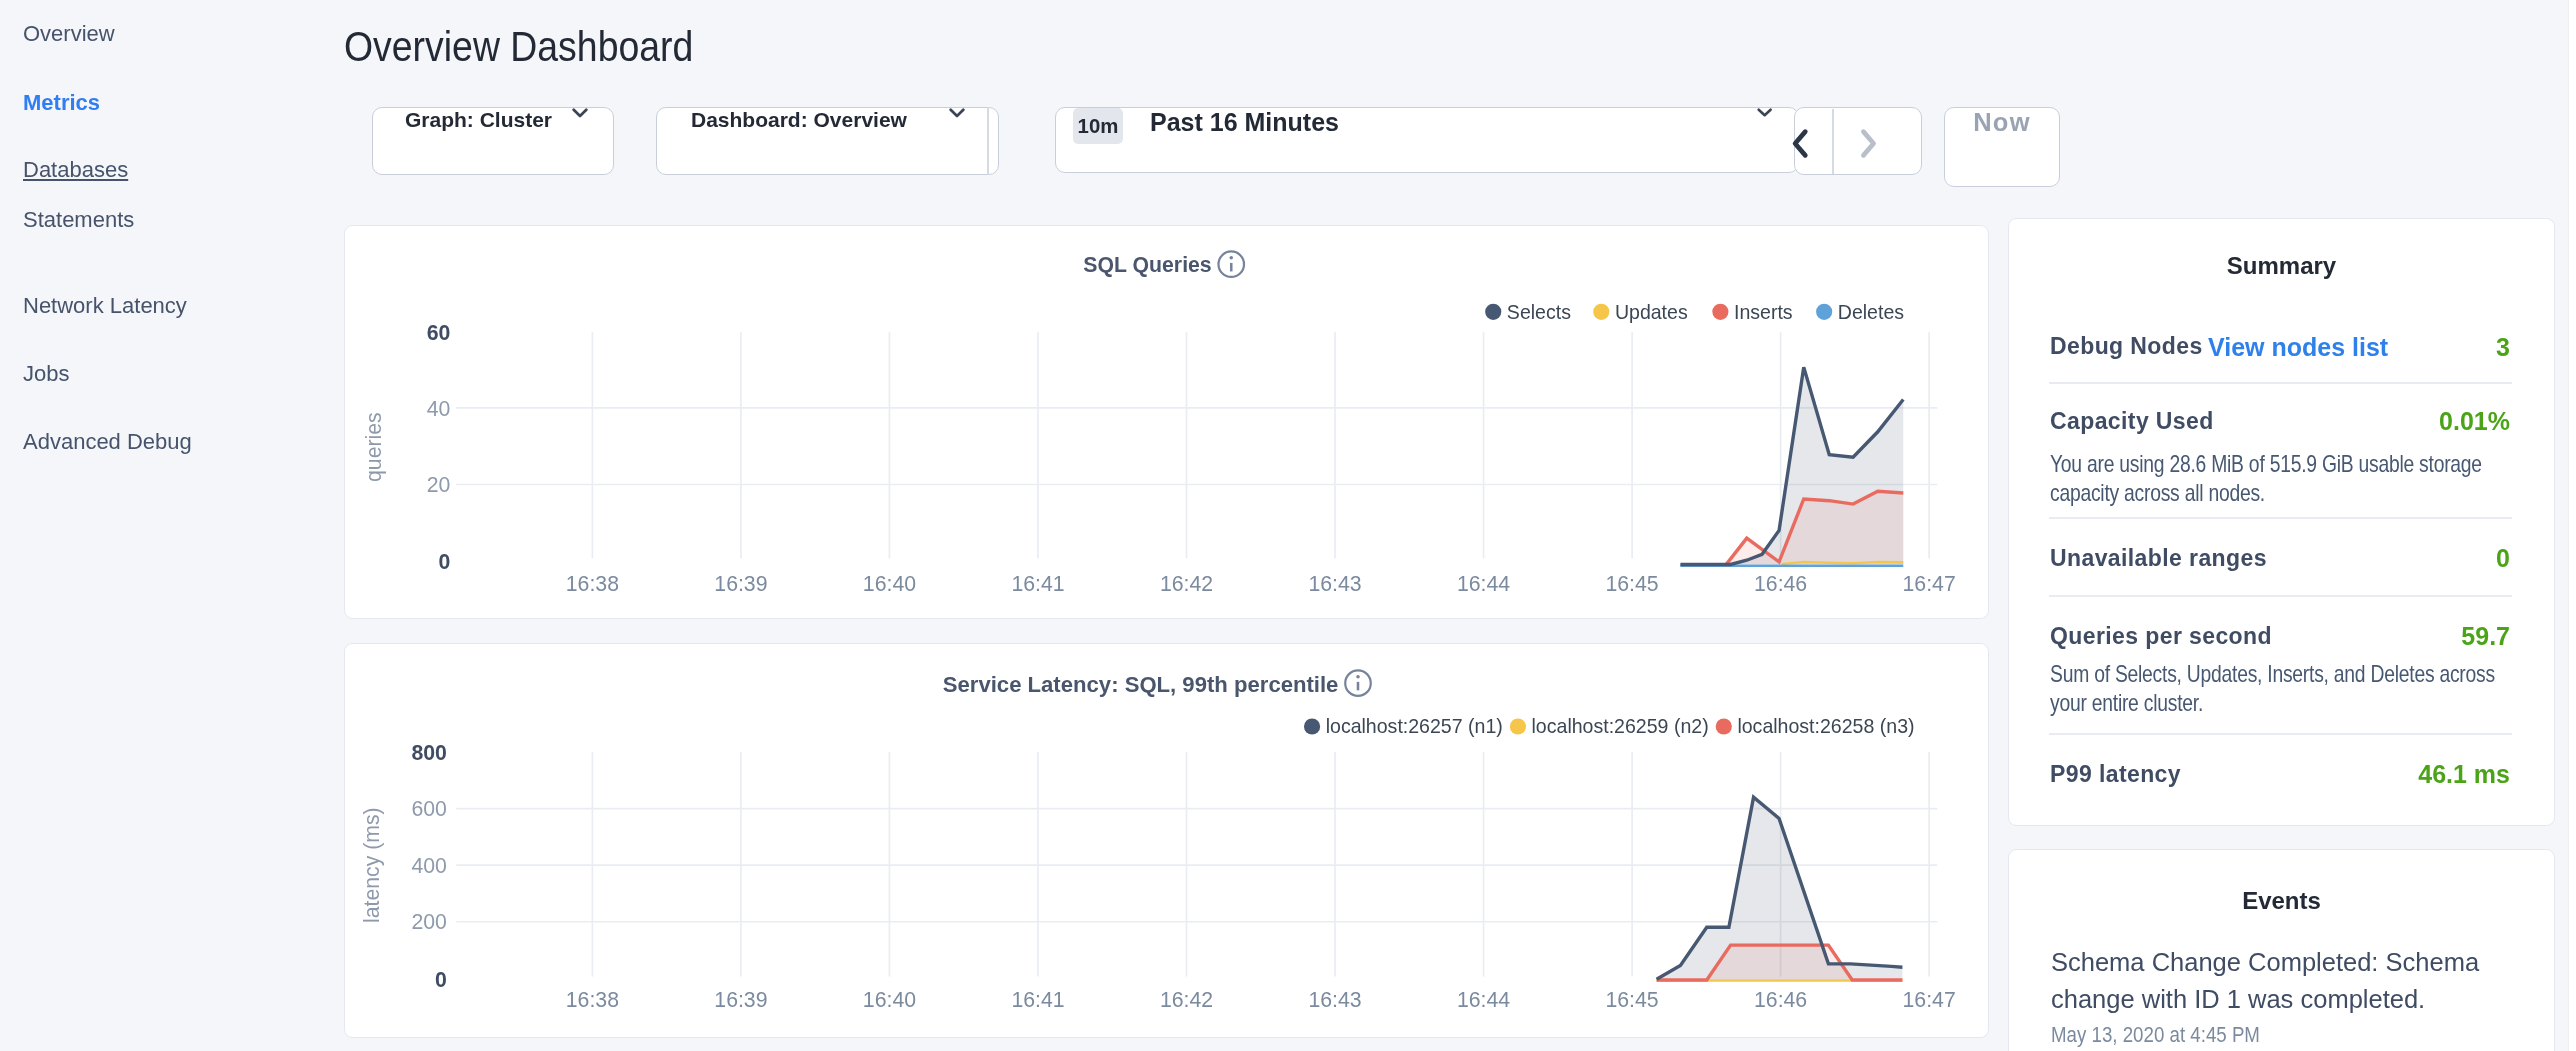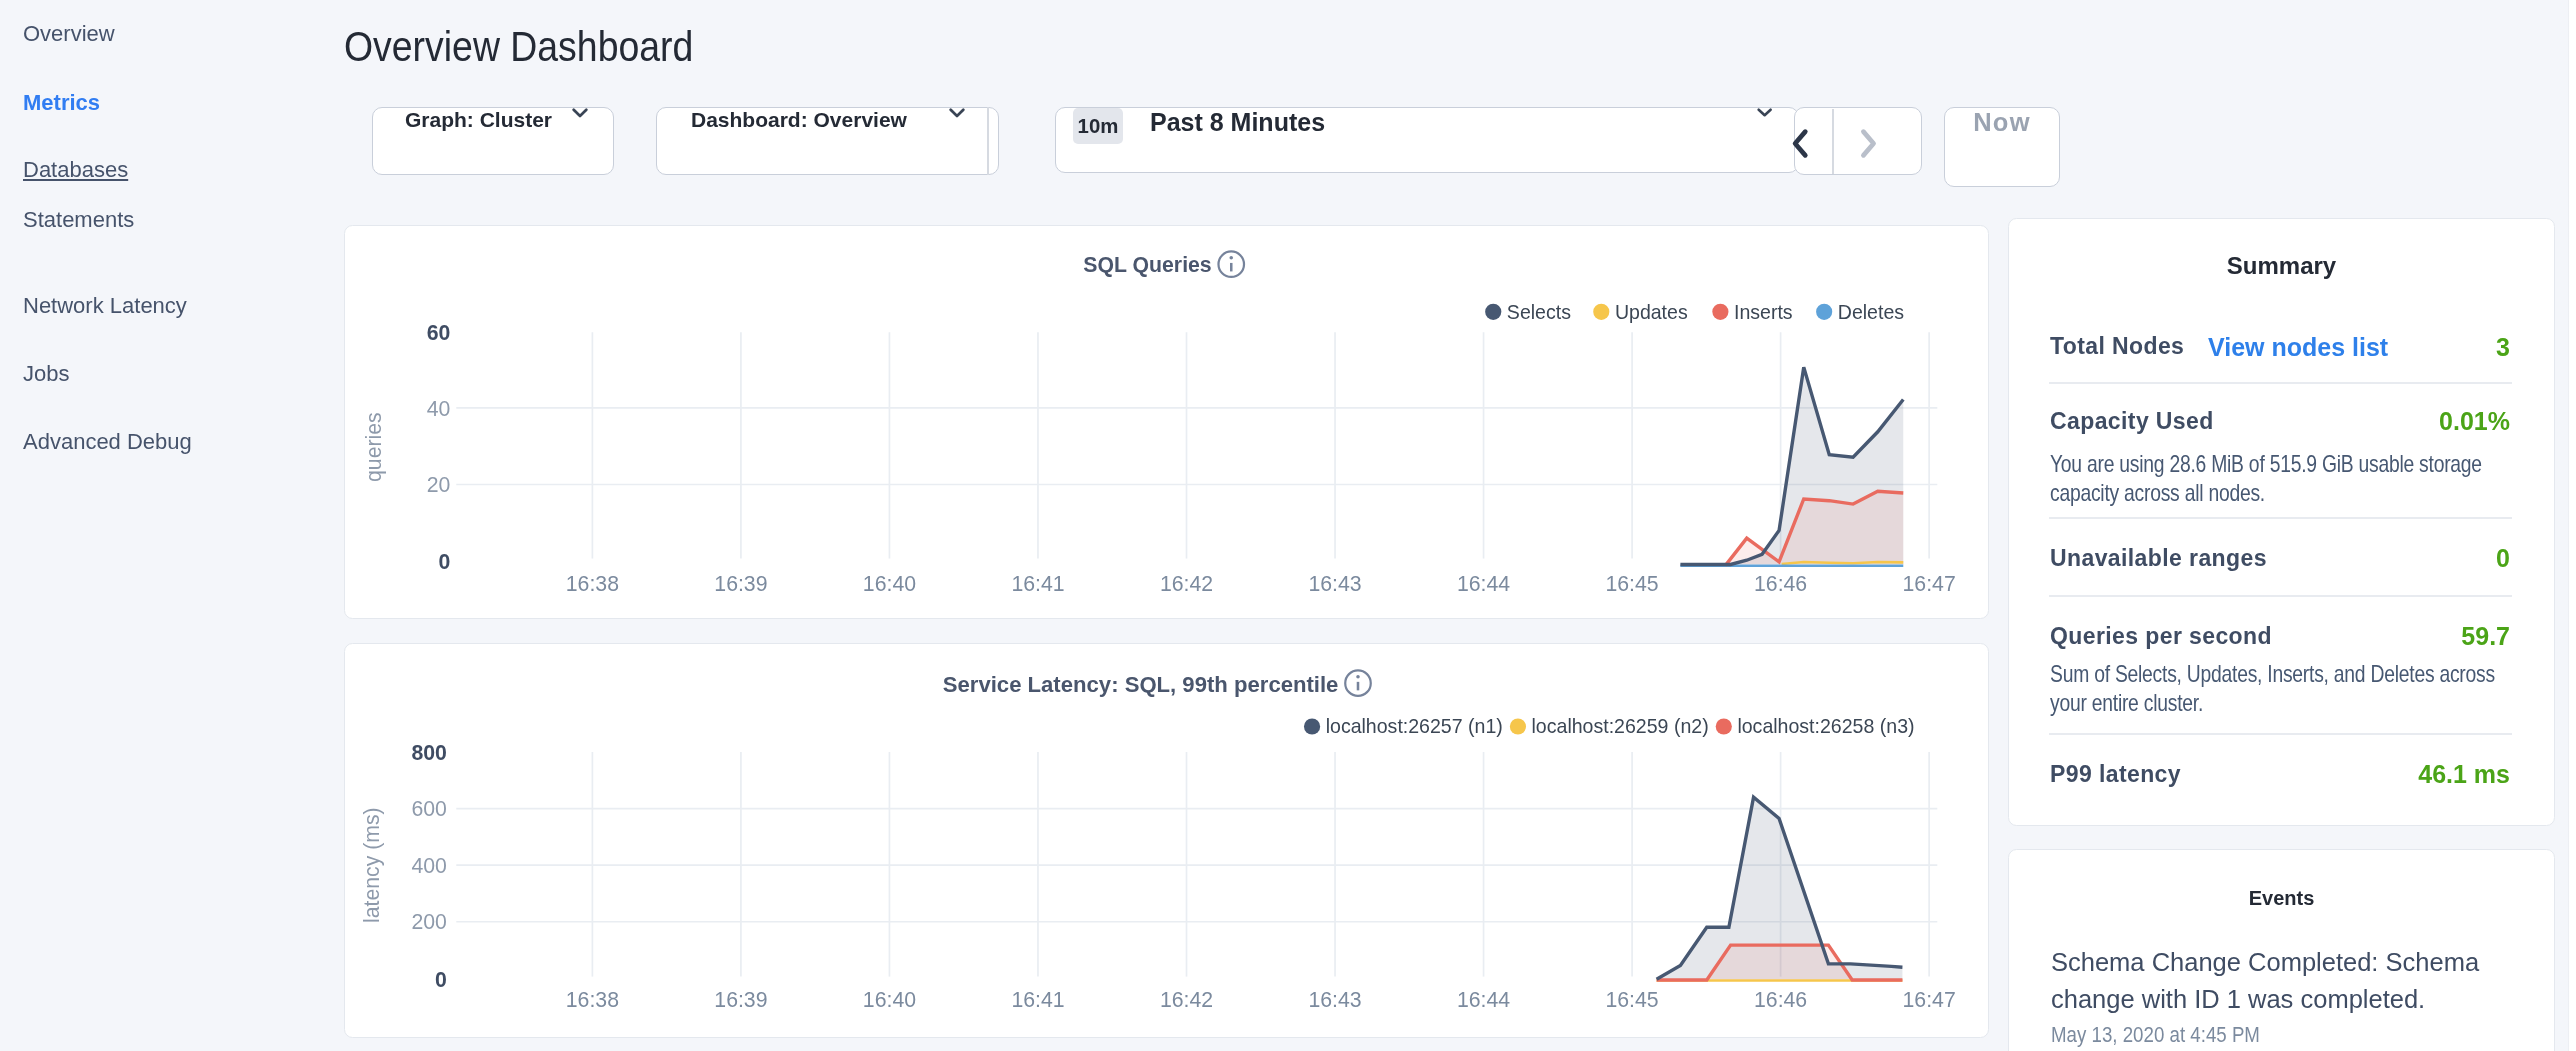--- a/index.html
+++ b/index.html
@@ -40,21 +40,21 @@
 <div class="btn" style="left:628px; top:107px; width:343px; height:68px;gap:22px;">
   <span class="btntxt" style="margin-left:34px;">Dashboard: Overview</span>
   <svg class="chev" style="margin-left:20.4px;" width="16" height="10.2" viewBox="0 0 19 12">
       <path d="M2 2 L9.5 9.5 L17 2" fill="none" stroke="#394455" stroke-width="3.2" stroke-linecap="round" stroke-linejoin="round"></path>
     </svg>
 </div>
 <div class="abs" style="left:987px; top:107px; width:1.7px; height:68px; background:#d6dae1;"></div>
 
 <div class="btn" style="left:1027px; top:107px; width:744px; height:66px;">
   <span style="margin-left:17px; background:#e3e6ec; border-radius:5.1px; display:inline-block; width:50px; height:36px; line-height:36px; text-align:center; font-weight:bold; font-size:20.4px; color:#242a35;">10m</span>
-  <span style="margin-left:27px; font-weight:bold; font-size:25px; color:#242a35;">Past 8 Minutes</span>
+  <span style="margin-left:27px; font-weight:bold; font-size:25px; color:#242a35;">Past 16 Minutes</span>
   <svg class="chev" style="position:absolute; right:25.5px;" width="15.3" height="9.4" viewBox="0 0 18 11">
       <path d="M2 2 L9 8.5 L16 2" fill="none" stroke="#394455" stroke-width="3" stroke-linecap="round" stroke-linejoin="round"></path>
     </svg>
 </div>
 
 <div class="btn" style="left:1766px; top:107px; width:128px; height:68px;"></div>
 <div class="abs" style="left:1832px; top:109px; width:1.7px; height:65px; background:#d6dae1;"></div>
 <svg class="abs" style="left:1790px; top:128px;" width="18.7" height="31" viewBox="0 0 22 36">
     <path d="M18 4 L6 18 L18 32" fill="none" stroke="#2c3648" stroke-width="5.5" stroke-linecap="round" stroke-linejoin="round"></path>
   </svg>
@@ -182,21 +182,21 @@
   <path d="M1543,395 L1571,379 L1602,334 L1628,334 L1657,181 L1687,206 L1745,377 L1771,377 L1819,380 L1832,381 L1832,395 Z" fill="rgba(71,88,114,0.14)"></path>
   <path d="M1543,396 L1602,396 L1630,355 L1745,355 L1773,396 L1832,396 L1832,396 Z" fill="rgba(233,107,95,0.12)"></path>
   <path d="M1543,396.5 L1832,396.5" fill="none" stroke="#f6c64b" stroke-width="3"></path>
   <path d="M1543,396 L1602,396 L1630,355 L1745,355 L1773,396 L1832,396" fill="none" stroke="#e96b5f" stroke-width="4"></path>
   <path d="M1543,395 L1571,379 L1602,334 L1628,334 L1657,181 L1687,206 L1745,377 L1771,377 L1819,380 L1832,381" fill="none" stroke="#475872" stroke-width="4"></path>
 </svg>
 
 <div class="card" style="left:2008px; top:218px; width:547px; height:608px;"></div>
 <div class="abs" style="left:2008px; top:252px; width:547px; text-align:center; font-size:24px; font-weight:bold; color:#242a35;">Summary</div>
 
-<div class="stat-title" style="left:2050px; top:333px;">Total Nodes</div>
+<div class="stat-title" style="left:2050px; top:333px;">Debug Nodes</div>
 <div class="abs" style="left:2208px; top:333px; font-size:25px; font-weight:bold; color:#2e80ea;">View nodes list</div>
 <div class="stat-val" style="top:333px;">3</div>
 <div class="sep" style="left:2049px; top:382px; width:463px;"></div>
 
 <div class="stat-title" style="left:2050px; top:408px;">Capacity Used</div>
 <div class="stat-val" style="top:407px;">0.01%</div>
 <div class="stat-desc" style="left:2050px; top:449px;">You are using 28.6 MiB of 515.9 GiB usable storage<br>capacity across all nodes.</div>
 <div class="sep" style="left:2049px; top:517px; width:463px;"></div>
 
 <div class="stat-title" style="left:2050px; top:545px;">Unavailable ranges</div>
@@ -205,16 +205,16 @@
 
 <div class="stat-title" style="left:2050px; top:623px;">Queries per second</div>
 <div class="stat-val" style="top:622px;">59.7</div>
 <div class="stat-desc" style="left:2050px; top:659px;">Sum of Selects, Updates, Inserts, and Deletes across<br>your entire cluster.</div>
 <div class="sep" style="left:2049px; top:733px; width:463px;"></div>
 
 <div class="stat-title" style="left:2050px; top:761px;">P99 latency</div>
 <div class="stat-val" style="top:760px;">46.1 ms</div>
 
 <div class="card" style="left:2008px; top:849px; width:547px; height:255px;"></div>
-<div class="abs" style="left:2008px; top:887px; width:547px; text-align:center; font-size:20px; font-weight:bold; color:#242a35;">Events</div>
+<div class="abs" style="left:2008px; top:887px; width:547px; text-align:center; font-size:24px; font-weight:bold; color:#242a35;">Events</div>
 <div class="abs" style="left:2051px; top:944px; width:476px; font-size:25.5px; color:#3f4c63; line-height:37px;">Schema Change Completed: Schema change with ID 1 was completed.</div>
 <div class="abs" style="left:2051px; top:1022px; font-size:22px; color:#7b8a9e; transform:scaleX(0.85); transform-origin:left top;">May 13, 2020 at 4:45 PM</div>
 
 
 </body></html>

